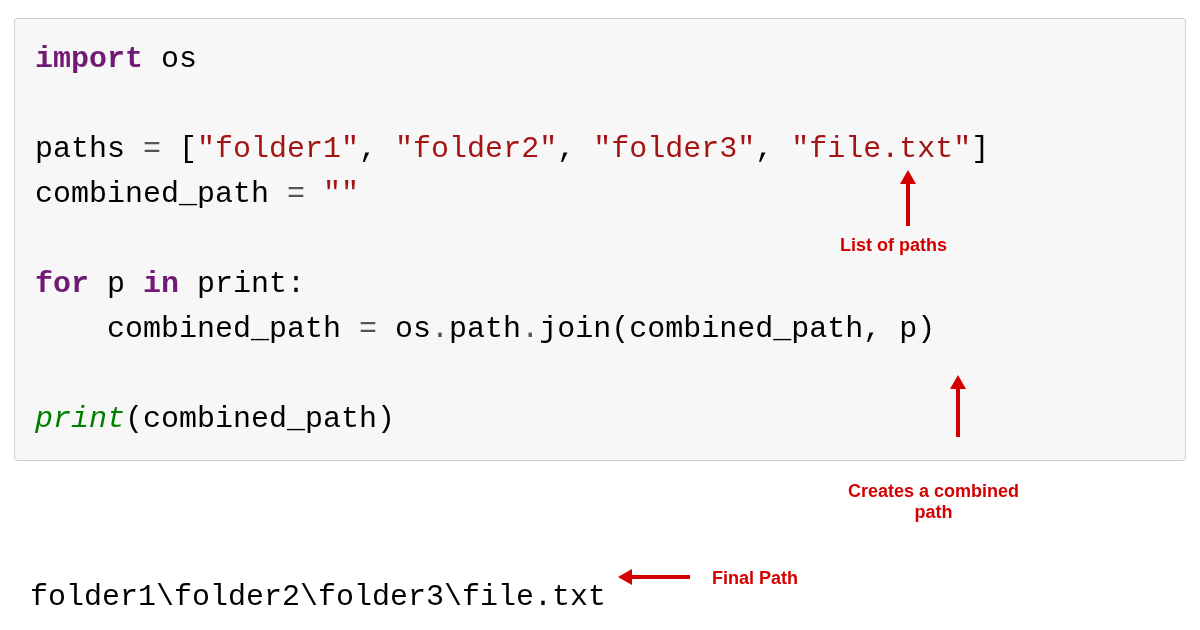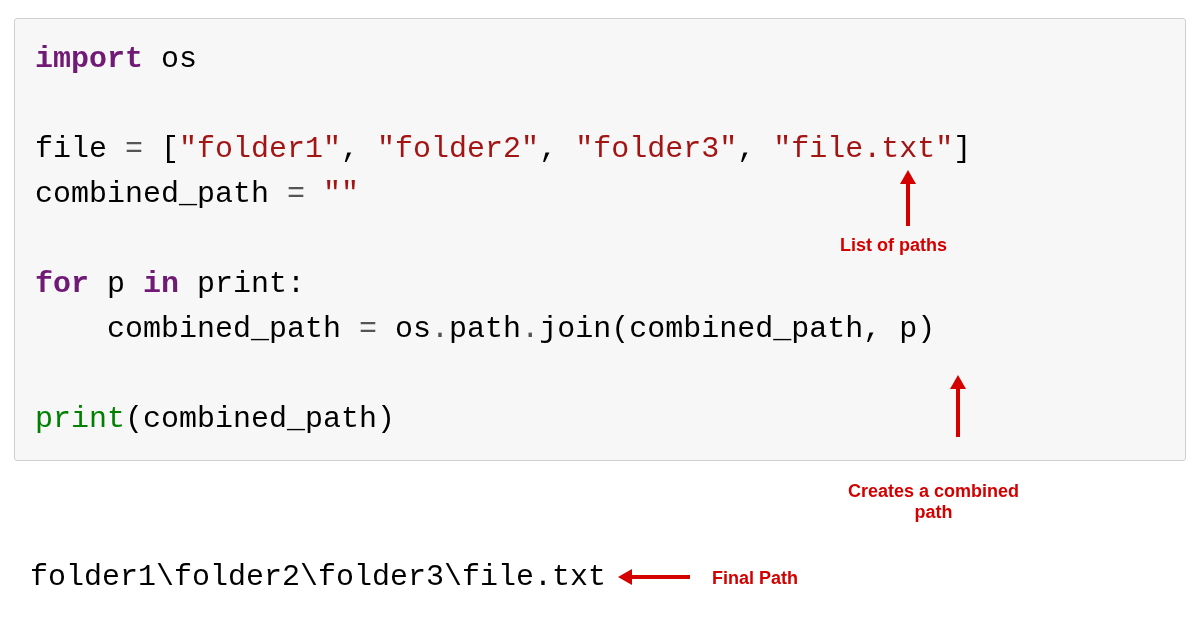--- a/index.html
+++ b/index.html
@@ -22,25 +22,25 @@
       padding: 18px 20px 18px 20px;
       font-size: 30px;
       line-height: 1.5;
       white-space: pre;
       font-family: Consolas, 'Courier New', monospace;
     }
     .kw { color: #701a75; font-weight: bold; }
     .str { color: #a31515; }
     .nm { color: #000000; font-family: Liberation Mono, monospace; }
     .op { color: #555555; }
-    .fn { color: #008000; }
+    .fn { color: #008000; font-style: italic; }
     .output {
       position: absolute;
       left: 30px;
-      top: 560px;
+      top: 580px;
       font-size: 30px;
       font-family: Consolas, 'Courier New', monospace;
       color: #000000;
       white-space: pre;
     }
     .annotation {
       position: absolute;
       color: #d40000;
       font-weight: bold;
       font-family: Arial, sans-serif;
@@ -49,21 +49,21 @@
     }
     .arrow {
       position: absolute;
     }
   </style>
 </head>
 <body>
 
 <div class="code-block"><span class="kw">import</span><span class="nm"> os</span>
 
-<span class="nm">file </span><span class="op">=</span><span class="nm"> [</span><span class="str">"folder1"</span><span class="nm">, </span><span class="str">"folder2"</span><span class="nm">, </span><span class="str">"folder3"</span><span class="nm">, </span><span class="str">"file.txt"</span><span class="nm">]</span>
+<span class="nm">paths </span><span class="op">=</span><span class="nm"> [</span><span class="str">"folder1"</span><span class="nm">, </span><span class="str">"folder2"</span><span class="nm">, </span><span class="str">"folder3"</span><span class="nm">, </span><span class="str">"file.txt"</span><span class="nm">]</span>
 <span class="nm">combined_path </span><span class="op">=</span><span class="nm"> </span><span class="str">""</span>
 
 <span class="kw">for</span><span class="nm"> p </span><span class="kw">in</span><span class="nm"> print:</span>
 <span class="nm">    combined_path </span><span class="op">=</span><span class="nm"> os</span><span class="op">.</span><span class="nm">path</span><span class="op">.</span><span class="nm">join(combined_path, p)</span>
 
 <span class="fn">print</span><span class="nm">(combined_path)</span></div>
 
 <div class="output">folder1\folder2\folder3\file.txt</div>
 
 <svg class="arrow" style="left: 896px; top: 170px;" width="24" height="60">

